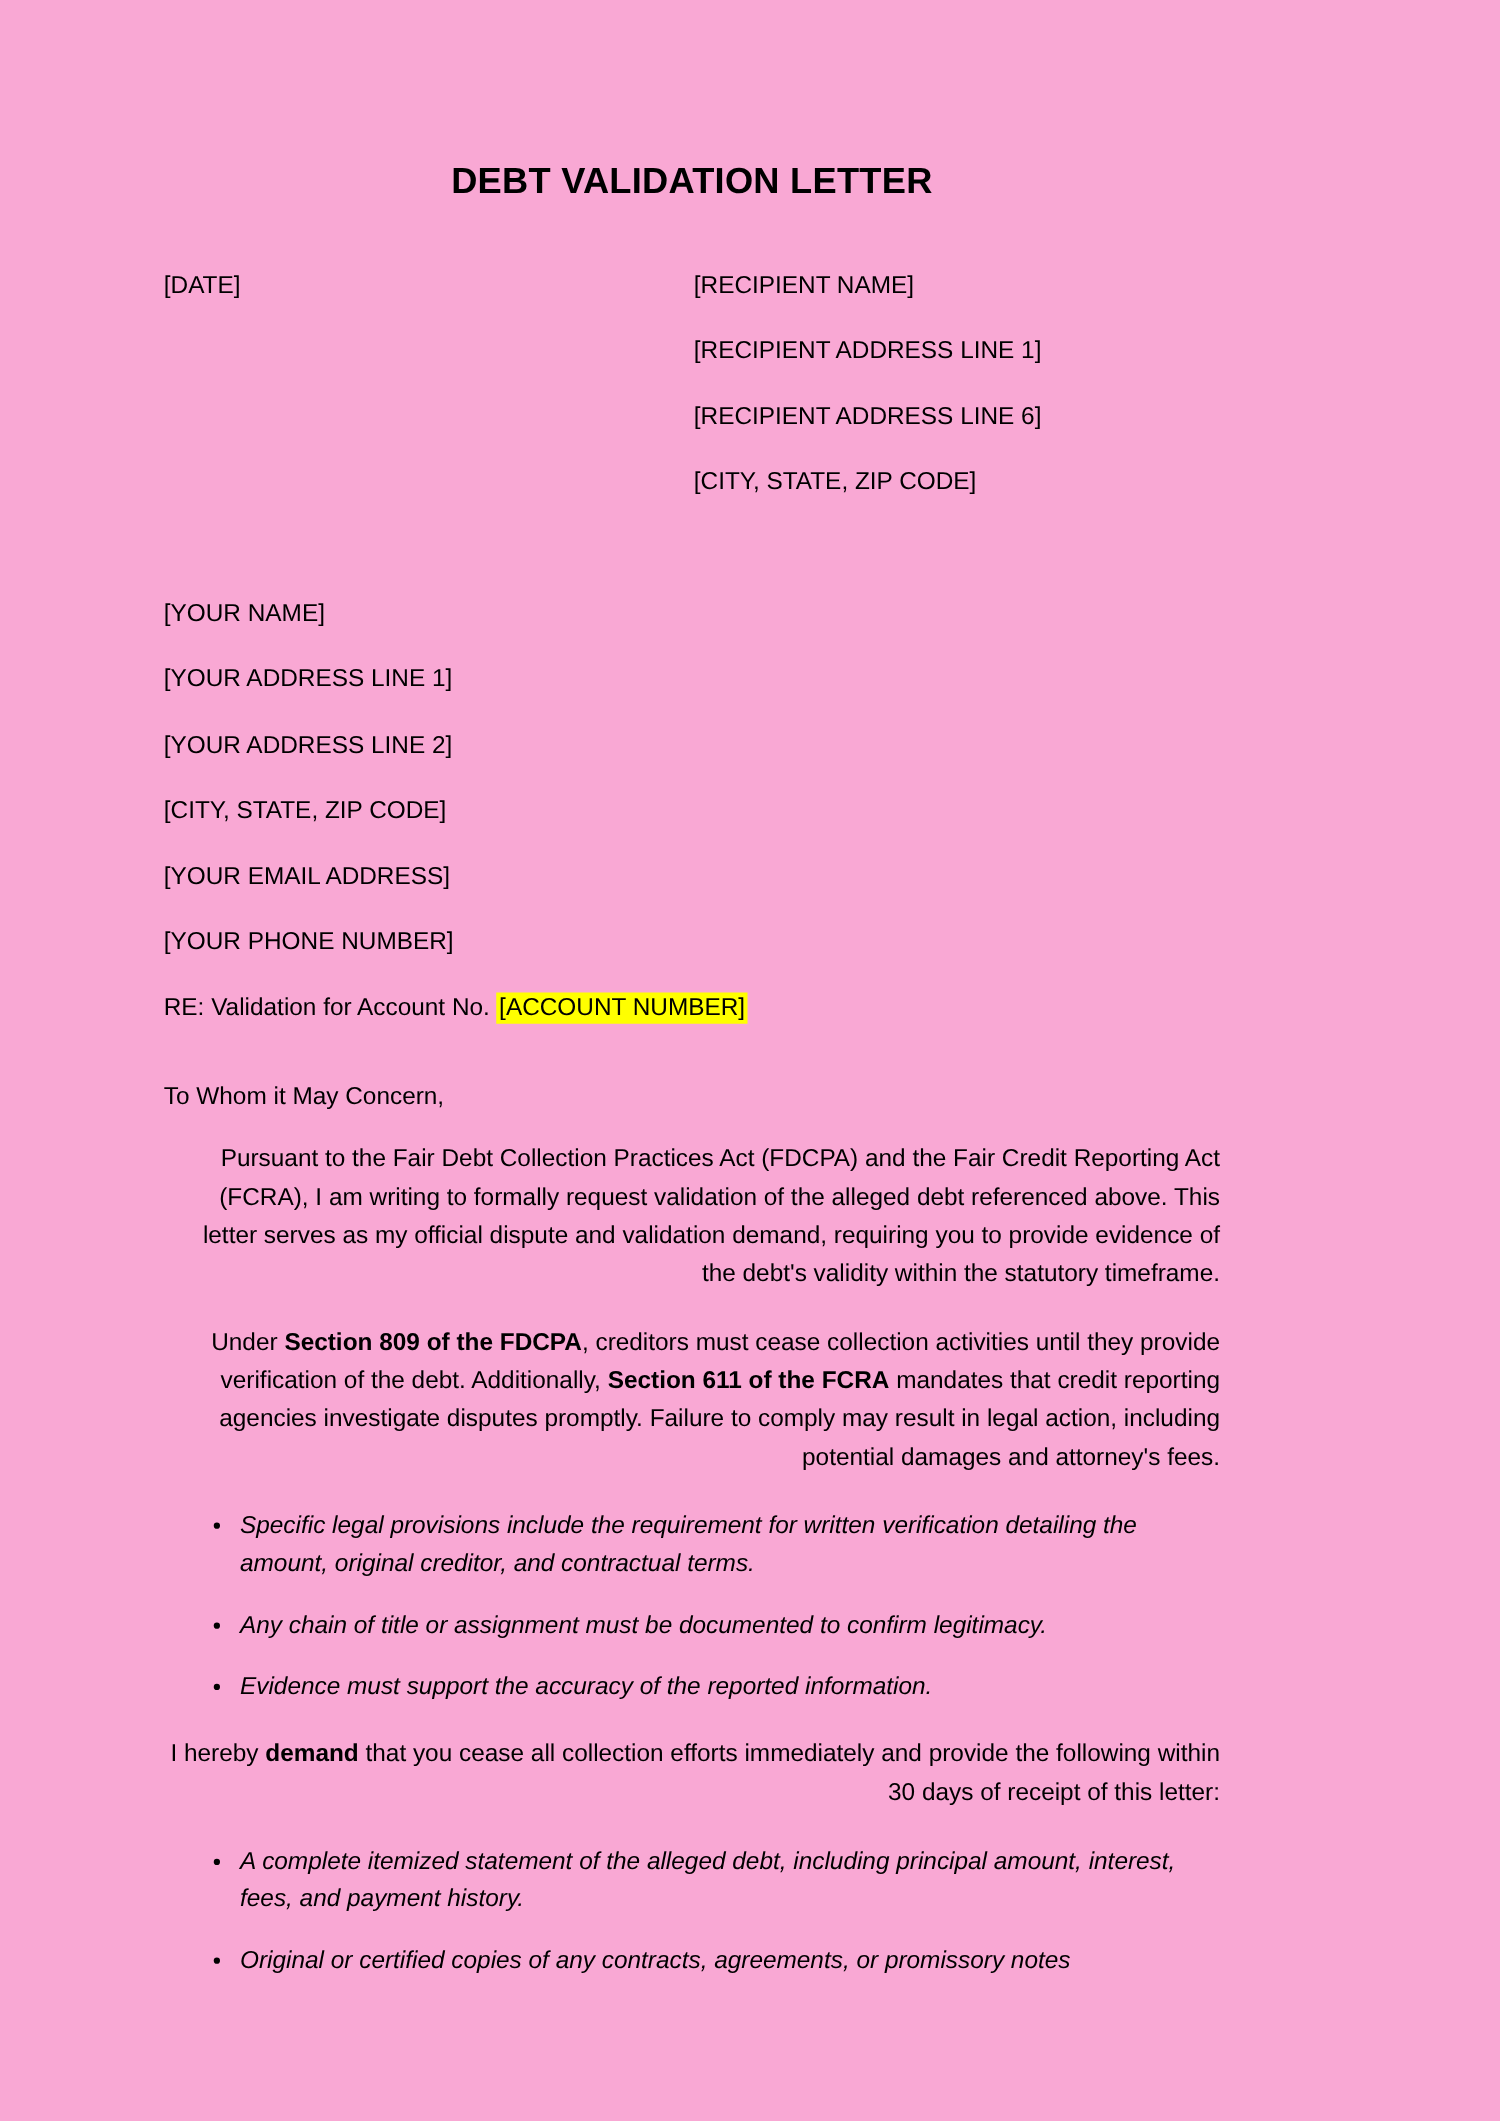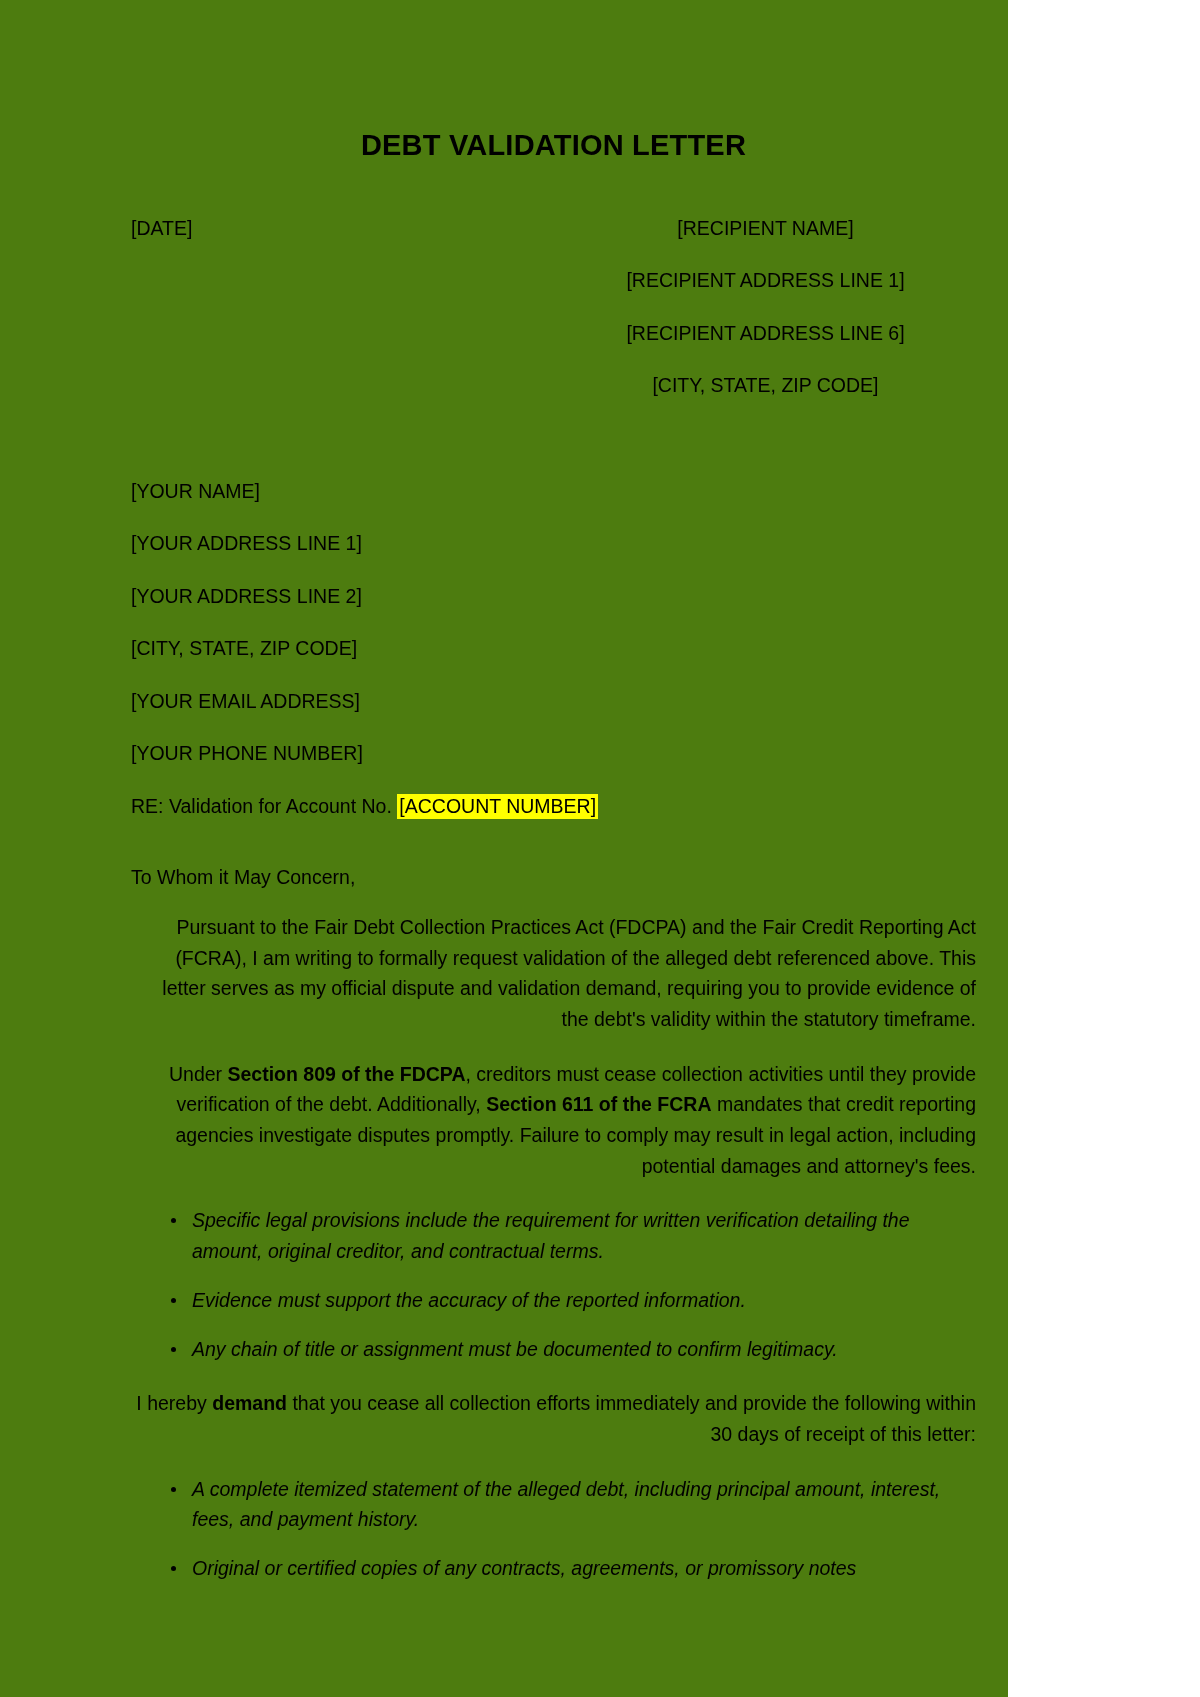--- a/index.html
+++ b/index.html
@@ -12,25 +12,24 @@
     width: 1200px;
     height: 1697px;
     overflow: hidden;
     font-family: "Liberation Sans", sans-serif;
     color: #000000;
     -webkit-font-smoothing: antialiased;
   }
 
   .page {
     position: relative;
-    width: 964px;
+    width: 1200px;
     height: 1697px;
-    background: #4d7c0f;
+    background: #f9a8d4;
     overflow: hidden;
-    padding-left: 44px;
   }
 
   .content {
     position: absolute;
     left: 131px;
     top: 0;
     width: 845px;
   }
 
   
@@ -52,21 +51,21 @@
     flex-direction: row;
     align-items: flex-start;
     margin-top: 56px;
   }
   .header-left {
     width: 420px;
     flex: 0 0 420px;
   }
   .header-right {
     flex: 1 1 auto;
-    text-align: center;
+    text-align: left;
     padding-left: 4px;
   }
   .addr-line {
     font-size: 19.5px;
     line-height: 1.0;
     margin: 0 0 33px 0;
     white-space: nowrap;
   }
   .addr-line:last-child {
     margin-bottom: 0;
@@ -168,22 +167,22 @@
     <div class="re-line"><span>RE: Validation for Account No.</span>&nbsp;<span class="highlight">[ACCOUNT NUMBER]</span></div>
 
     <div class="salutation">To Whom it May Concern,</div>
 
     <p class="body-para">Pursuant to the Fair Debt Collection Practices Act (FDCPA) and the Fair Credit Reporting Act (FCRA), I am writing to formally request validation of the alleged debt referenced above. This letter serves as my official dispute and validation demand, requiring you to provide evidence of the debt's validity within the statutory timeframe.</p>
 
     <p class="body-para"><span>Under </span><b>Section 809 of the FDCPA</b><span>, creditors must cease collection activities until they provide verification of the debt. Additionally, </span><b>Section 611 of the FCRA</b><span> mandates that credit reporting agencies investigate disputes promptly. Failure to comply may result in legal action, including potential damages and attorney's fees.</span></p>
 
     <ul class="bullets">
       <li>Specific legal provisions include the requirement for written verification detailing the amount, original creditor, and contractual terms.</li>
+      <li>Any chain of title or assignment must be documented to confirm legitimacy.</li>
       <li>Evidence must support the accuracy of the reported information.</li>
-      <li>Any chain of title or assignment must be documented to confirm legitimacy.</li>
     </ul>
 
     <p class="body-para"><span>I hereby </span><b>demand</b><span> that you cease all collection efforts immediately and provide the following within 30 days of receipt of this letter:</span></p>
 
     <ul class="bullets">
       <li>A complete itemized statement of the alleged debt, including principal amount, interest, fees, and payment history.</li>
       <li>Original or certified copies of any contracts, agreements, or promissory notes</li>
     </ul>
 
   </div>

